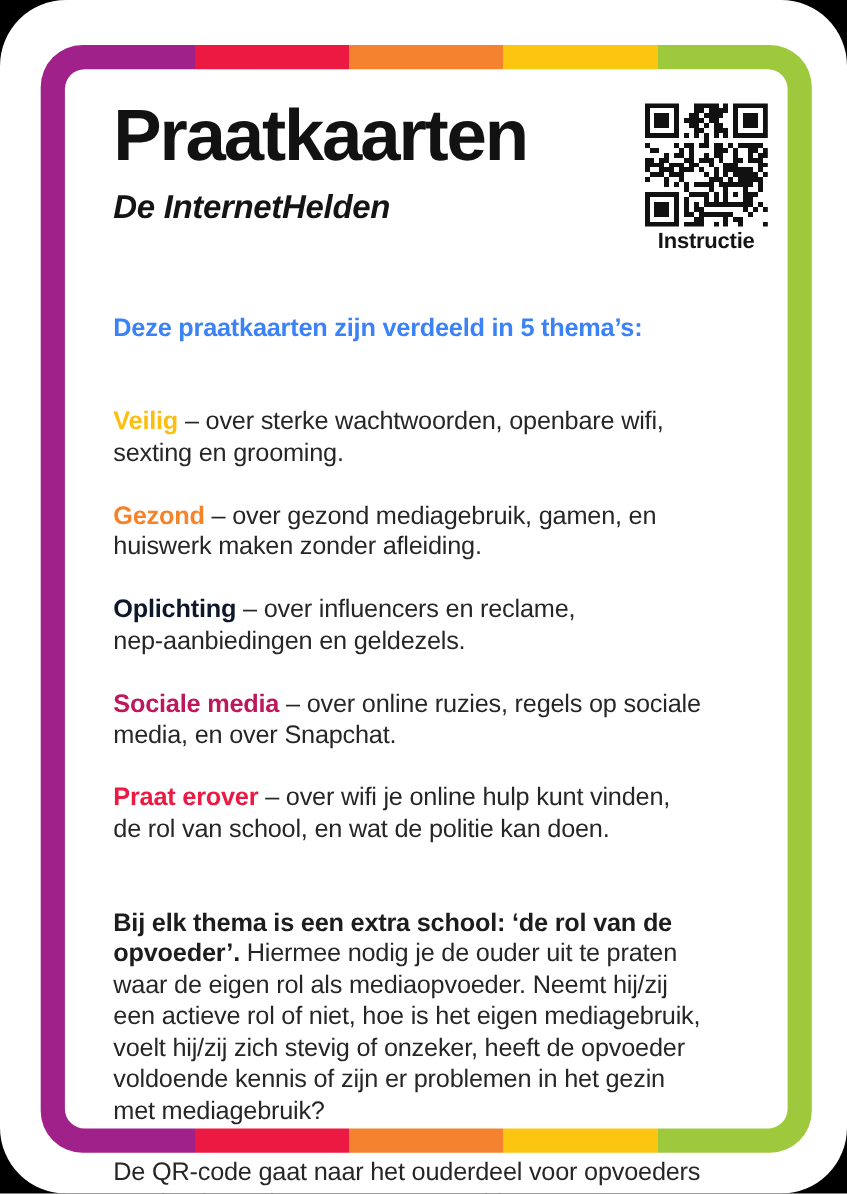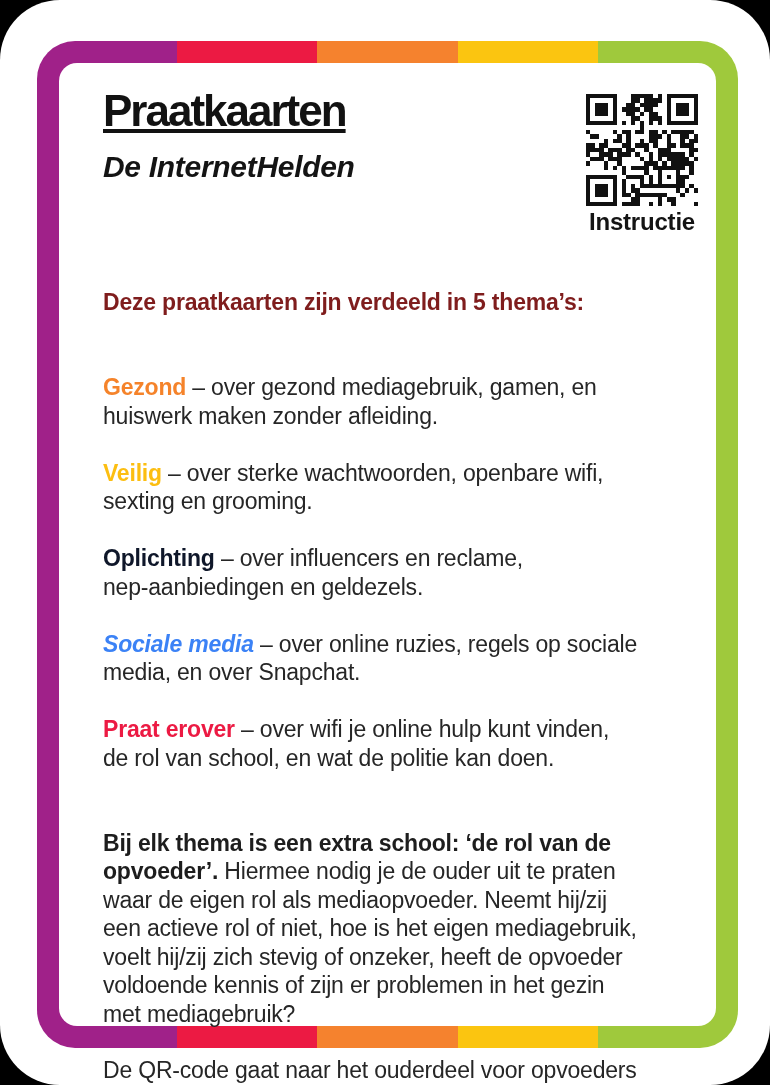--- a/index.html
+++ b/index.html
@@ -25,41 +25,41 @@
     background:#fff;border-radius:18px;
     padding:0 15px 0 44px;
     box-sizing:border-box;
   }
   .header-row{
     display:flex;justify-content:space-between;align-items:flex-start;
     margin-top:26px;
   }
   .title-block{flex:1 1 auto;min-width:0;}
   h1.title{
-    margin:0;font-size:44px;line-height:1.02;font-weight:900;
-    letter-spacing:-2px;color:#121212;white-space:nowrap;text-decoration:underline;
+    margin:0;font-size:66px;line-height:1.02;font-weight:900;
+    letter-spacing:-2px;color:#121212;white-space:nowrap;
   }
   h2.subtitle{
     margin:16px 0 0 0;font-size:30px;line-height:1.1;font-weight:700;
     letter-spacing:-0.3px;color:#141414;font-style:italic;
   }
   .qr-block{
     flex:0 0 auto;width:118px;margin-top:5px;text-align:center;
   }
   .qr-svg{display:block;margin:0 auto;width:112px;height:112px;}
   .qr-label{
-    display:block;margin-top:2px;font-size:24px;font-weight:700;
+    display:block;margin-top:2px;font-size:20px;font-weight:700;
     color:#141414;letter-spacing:-0.2px;
   }
   .copy{
     color:#262626;font-size:23px;line-height:28.5px;letter-spacing:-0.2px;
     white-space:pre-line;
   }
   .intro-heading{
-    margin:52px 0 0 0;font-weight:700;color:#7f1d1d;
+    margin:52px 0 0 0;font-weight:700;color:#3b82f6;
   }
   .themes{margin-top:28px;}
   .themes p{margin:0;}
   .theme-label{font-weight:700;}
   .extra{margin-top:28px;}
   .extra .b{font-weight:700;color:#1d1d1d;}
   .qr-paragraph{margin-top:28px;}
 </style>
 </head>
 <body>
@@ -404,27 +404,27 @@
                 <rect x="24" y="24" width="1" height="1"></rect>
               </g>
             </svg>
           <span class="qr-label">Instructie</span>
         </div>
       </div>
 
       <p class="copy intro-heading">Deze praatkaarten zijn verdeeld in 5 thema’s:</p>
 
       <div class="themes copy">
+        <p><span class="theme-label" style="color: rgb(252, 190, 17);">Veilig</span><span> – over sterke wachtwoorden, openbare wifi,
+sexting en grooming.</span></p>
         <p><span class="theme-label" style="color: rgb(245, 131, 42);">Gezond</span><span> – over gezond mediagebruik, gamen, en
 huiswerk maken zonder afleiding.</span></p>
-        <p><span class="theme-label" style="color: rgb(252, 190, 17);">Veilig</span><span> – over sterke wachtwoorden, openbare wifi,
-sexting en grooming.</span></p>
         <p><span class="theme-label" style="color: #0f172a;">Oplichting</span><span> – over influencers en reclame,
 nep-aanbiedingen en geldezels.</span></p>
-        <p><span class="theme-label" style="color: #3b82f6; font-style: italic;">Sociale media</span><span> – over online ruzies, regels op sociale
+        <p><span class="theme-label" style="color: #be185d;">Sociale media</span><span> – over online ruzies, regels op sociale
 media, en over Snapchat.</span></p>
         <p><span class="theme-label" style="color: rgb(236, 26, 67); text-align: right;">Praat erover</span><span> – over wifi je online hulp kunt vinden,
 de rol van school, en wat de politie kan doen.</span></p>
       </div>
 
       <p class="copy extra"><span class="b">Bij elk thema is een extra school: ‘de rol van de
 opvoeder’.</span><span> Hiermee nodig je de ouder uit te praten
 waar de eigen rol als mediaopvoeder. Neemt hij/zij
 een actieve rol of niet, hoe is het eigen mediagebruik,
 voelt hij/zij zich stevig of onzeker, heeft de opvoeder

